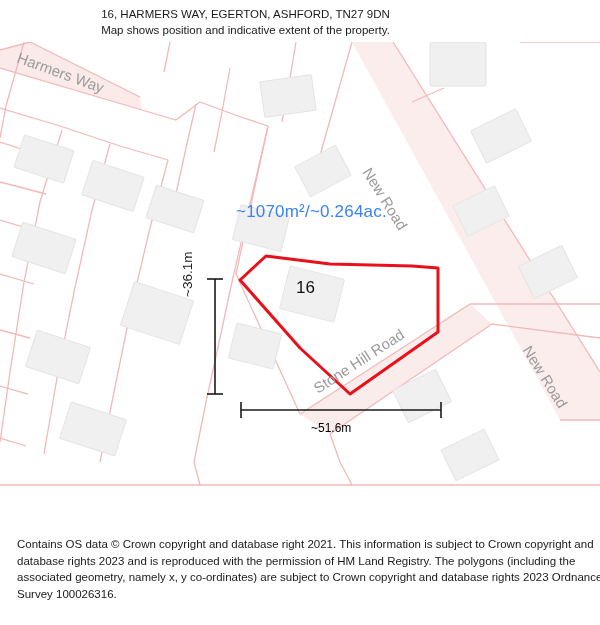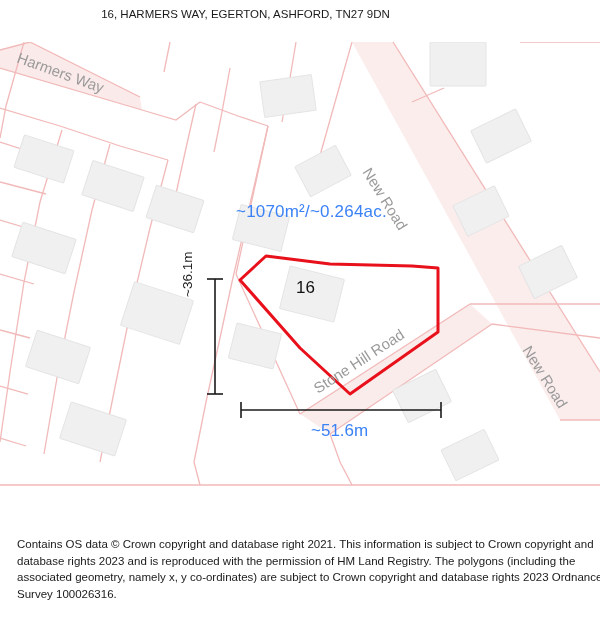--- a/index.html
+++ b/index.html
@@ -65,22 +65,22 @@
   }
   .plot-number {
     left: 296px;
     top: 236px;
     font-size: 17px;
     color: #111111;
   }
   .dim-horizontal {
     left: 311px;
     top: 379px;
-    font-size: 17px;
-    color: #3b82f6;
+    font-size: 12px;
+    color: #000000;
   }
   .dim-vertical {
     left: 180px;
     top: 255px;
     font-size: 13.5px;
     color: #222222;
     transform: rotate(-90deg);
     transform-origin: left top;
   }
   
@@ -97,20 +97,21 @@
     margin-left: 13px;
   }
 </style>
 </head>
 <body>
 
 <div id="page">
 
   <div class="header">
     <div class="title">16, HARMERS WAY, EGERTON, ASHFORD, TN27 9DN</div>
+    <div class="subtitle">Map shows position and indicative extent of the property.</div>
   </div>
 
   <div class="map">
     <svg width="600" height="488" viewBox="0 0 600 488" xmlns="http://www.w3.org/2000/svg">
 
       <g>
 
         <polygon points="0,8 30,0 140,55 142,68 0,26" fill="#fbeaea"></polygon>
 
         <polygon points="352,0 393,0 600,330 600,378 560,378" fill="#fbeaea" opacity="0.85"></polygon>

